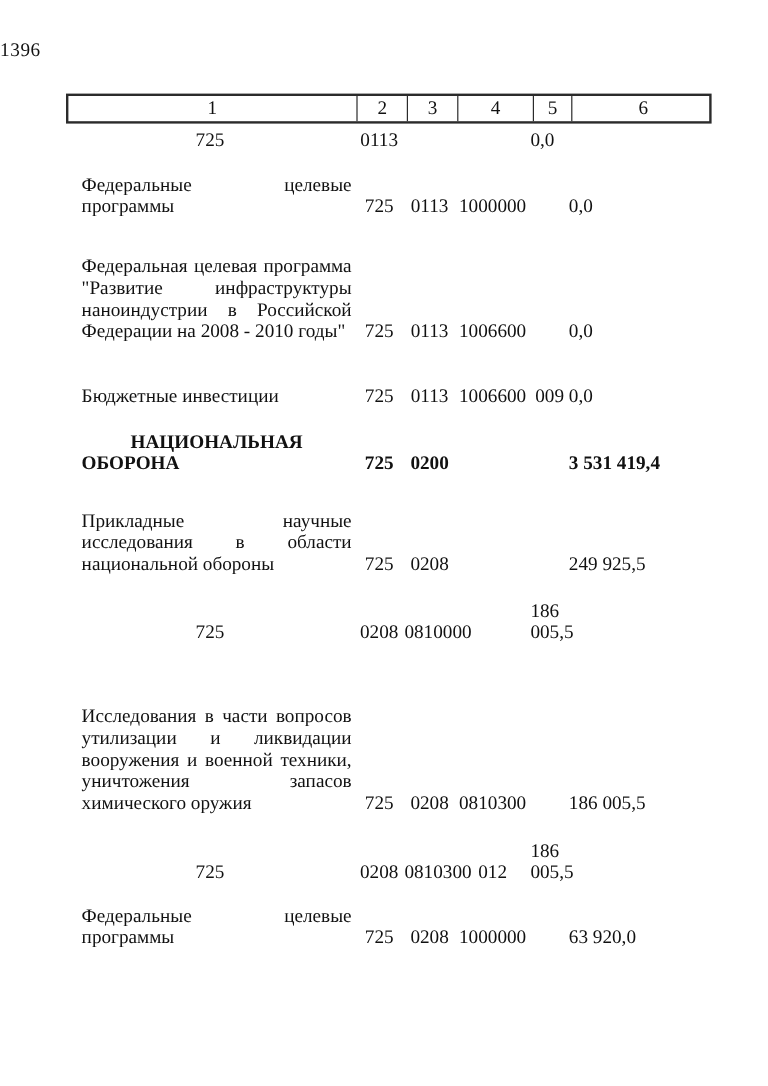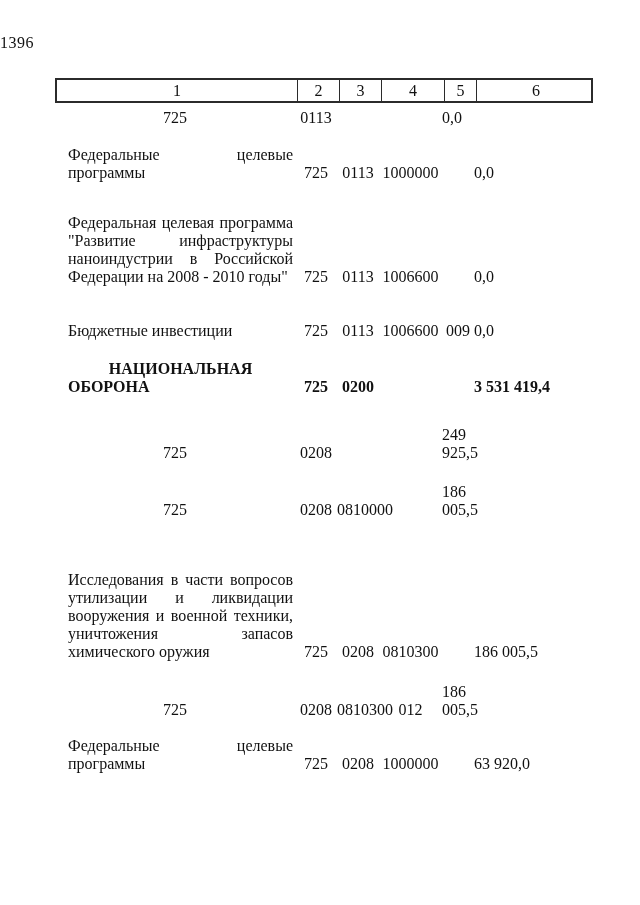--- a/index.html
+++ b/index.html
@@ -111,20 +111,21 @@
     <div class="row section" style="margin-top:20px">
       <div class="cell c1">НАЦИОНАЛЬНАЯ ОБОРОНА</div>
       <div class="cell c2">725</div>
       <div class="cell c3">0200</div>
       <div class="cell c4"></div>
       <div class="cell c5"></div>
       <div class="cell c6">3 531 419,4</div>
     </div>
 
     <div class="row" style="margin-top:30px">
+      <div class="cell c1">Прикладные научные исследования в области национальной обороны</div>
       <div class="cell c2">725</div>
       <div class="cell c3">0208</div>
       <div class="cell c4"></div>
       <div class="cell c5"></div>
       <div class="cell c6">249 925,5</div>
     </div>
 
     <div class="row" style="margin-top:21px">
       <div class="cell c2">725</div>
       <div class="cell c3">0208</div>

